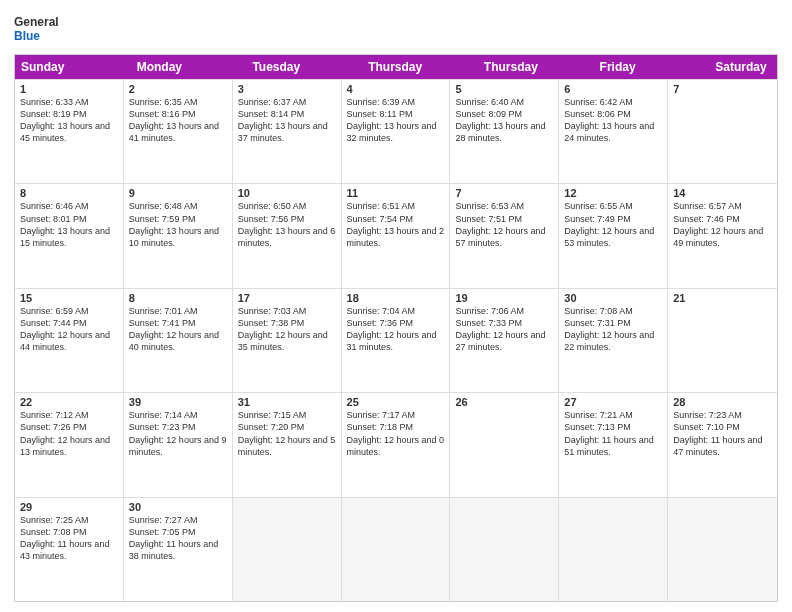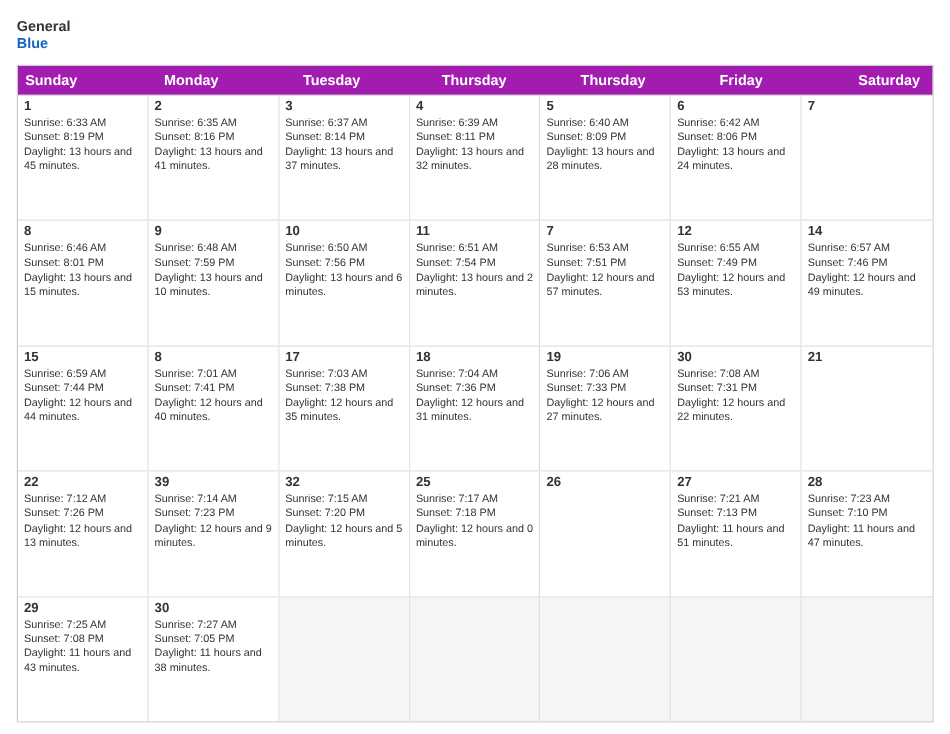--- a/index.html
+++ b/index.html
@@ -219,21 +219,21 @@
         <div class="cal-row">
           <div class="cal-cell">
           <span class="day-number">22</span>
           <span class="cell-text">Sunrise: 7:12 AM<br>Sunset: 7:26 PM<br>Daylight: 12 hours and 13 minutes.</span>
         </div>
           <div class="cal-cell">
           <span class="day-number">39</span>
           <span class="cell-text">Sunrise: 7:14 AM<br>Sunset: 7:23 PM<br>Daylight: 12 hours and 9 minutes.</span>
         </div>
           <div class="cal-cell">
-          <span class="day-number">32</span>
+          <span class="day-number">31</span>
           <span class="cell-text">Sunrise: 7:15 AM<br>Sunset: 7:20 PM<br>Daylight: 12 hours and 5 minutes.</span>
         </div>
           <div class="cal-cell">
           <span class="day-number">25</span>
           <span class="cell-text">Sunrise: 7:17 AM<br>Sunset: 7:18 PM<br>Daylight: 12 hours and 0 minutes.</span>
         </div>
           <div class="cal-cell">
           <span class="day-number">26</span>
         </div>
           <div class="cal-cell">

